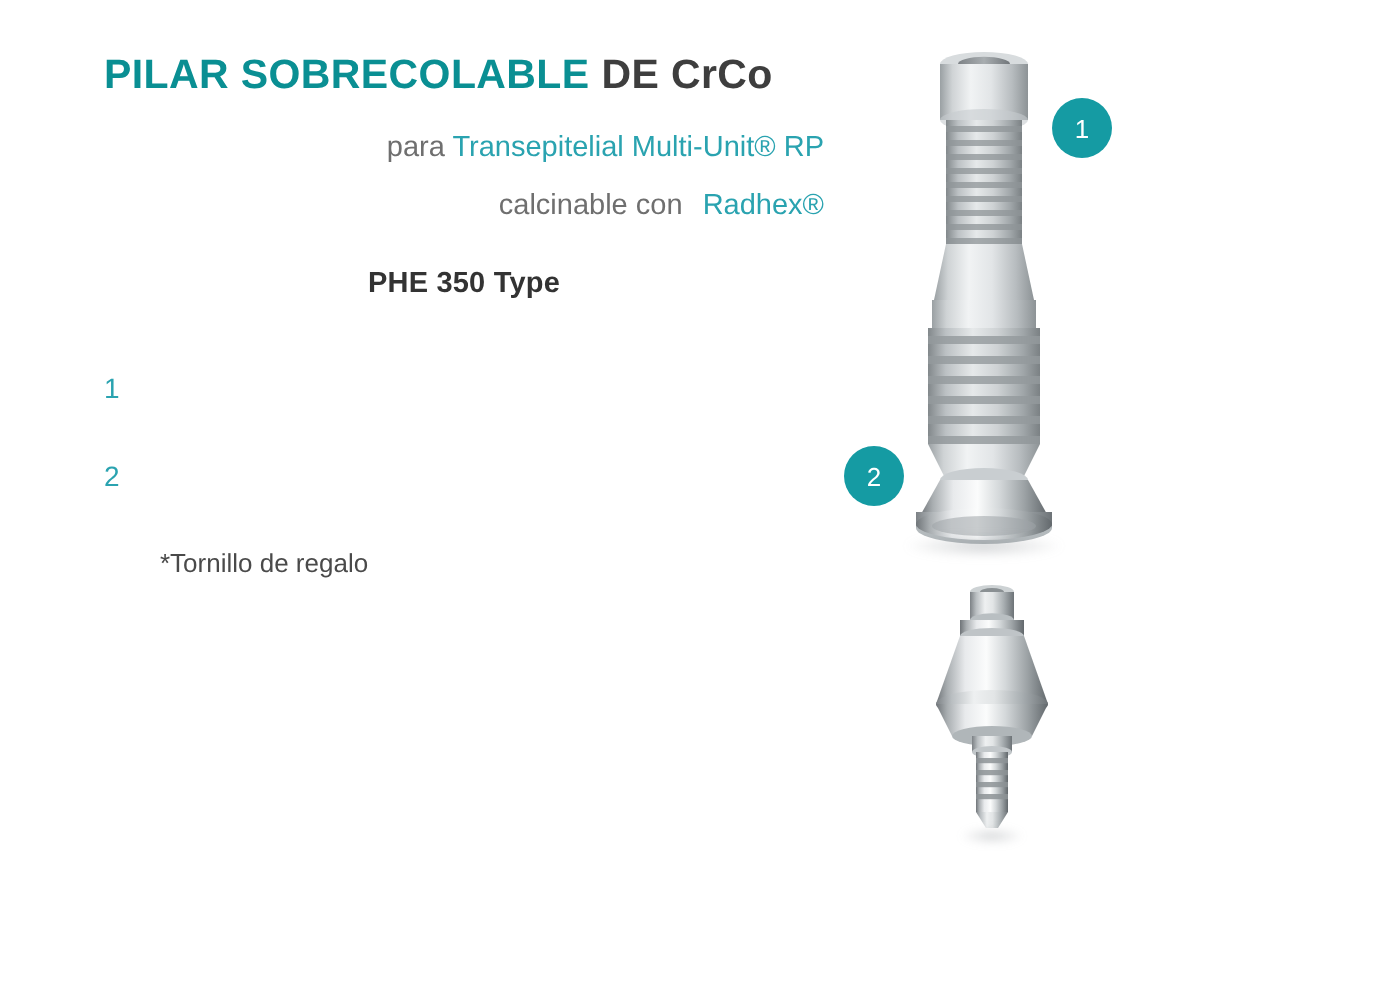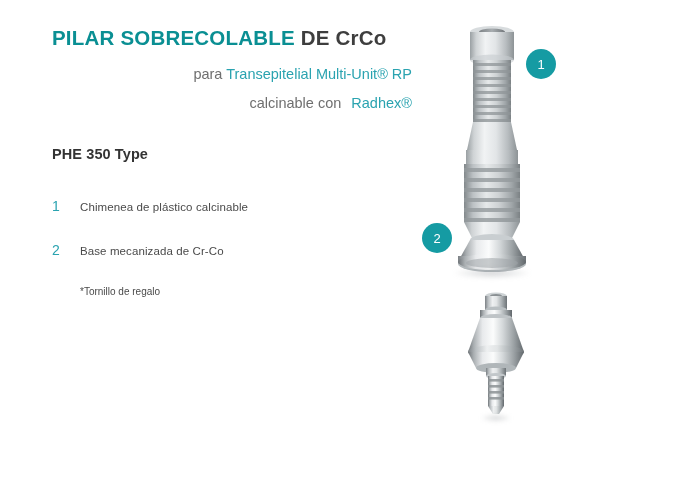--- a/index.html
+++ b/index.html
@@ -61,22 +61,23 @@
   }
   .subline.second .accent {
     color: #2aa3b0;
     padding-left: 6px;
   }
 
   .type-line {
     font-size: 14.5px;
     font-weight: bold;
     color: #333333;
-    margin-top: 32px;
+    margin-top: 20px;
     letter-spacing: 0.1px;
+    text-align: center;
   }
 
   .legend {
     margin-top: 36px;
   }
   .legend-row {
     display: flex;
     align-items: baseline;
     margin-bottom: 28px;
   }
@@ -88,21 +89,21 @@
   }
   .legend-label {
     font-size: 11.5px;
     color: #4a4a4a;
     letter-spacing: 0.1px;
   }
 
   .footnote {
     margin-top: 14px;
     margin-left: 28px;
-    font-size: 10px;
+    font-size: 13px;
     color: #4a4a4a;
   }
 
   
   .illustration {
     position: absolute;
     left: 400px;
     top: 0;
     width: 300px;
     height: 500px;
@@ -151,25 +152,23 @@
     <p class="subline second">
       <span>calcinable con</span>
       <span class="accent">Radhex®</span>
     </p>
 
     <div class="type-line">PHE 350 Type</div>
 
     <div class="legend">
       <div class="legend-row">
         <span class="legend-num">1</span>
-        <span class="legend-label">Chimenea de plástico calcinable</span>
       </div>
       <div class="legend-row">
         <span class="legend-num">2</span>
-        <span class="legend-label">Base mecanizada de Cr-Co</span>
       </div>
     </div>
 
     <div class="footnote">*Tornillo de regalo</div>
 
   </div>
 
   <div class="illustration">
 
     <svg width="300" height="500" viewBox="0 0 300 500">

